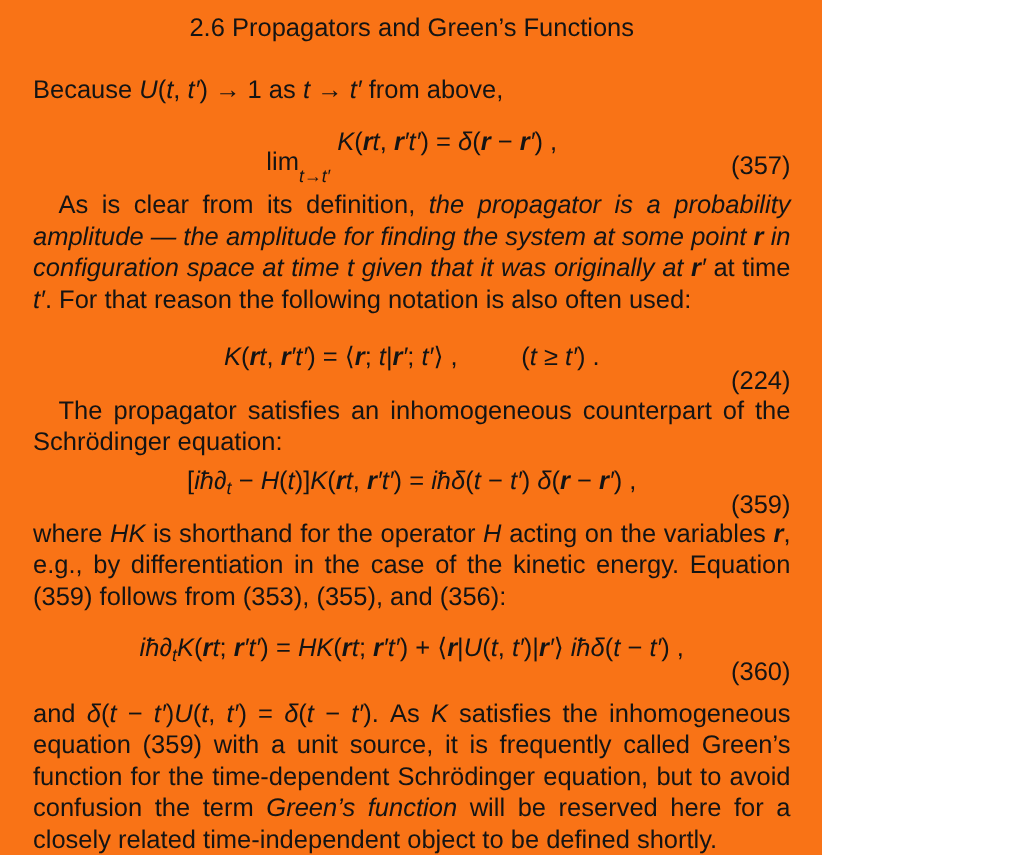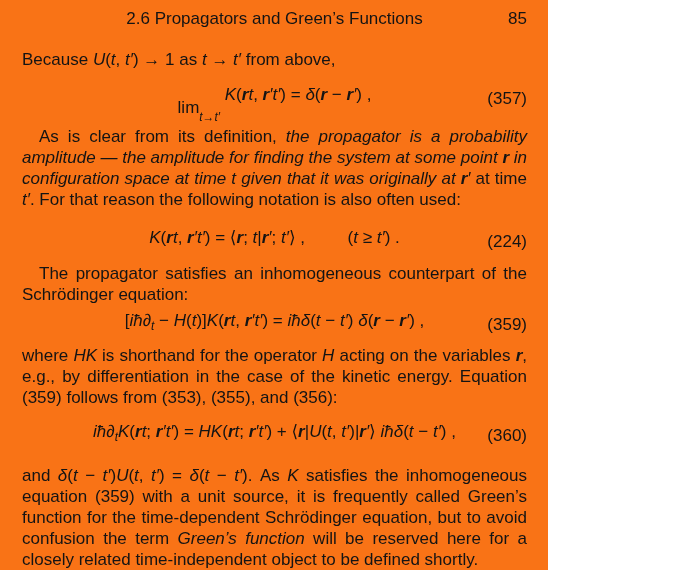--- a/index.html
+++ b/index.html
@@ -31,21 +31,21 @@
   p.indent { text-indent: 17px; }
 
   .equation {
     position: relative;
     text-align: center;
     white-space: nowrap;
   }
   .eq-number {
     position: absolute;
     right: 0;
-    top: 4px;
+    top: 16px;
     font-style: normal;
   }
 
   
   .seg-r  { font-style: normal; }
   .seg-i  { font-style: italic; }
   .seg-bi { font-style: italic; font-weight: 700; }
   .seg-isub { font-style: italic; font-size: 0.7em; vertical-align: -0.3em; }
   .stack {
     display: inline-flex;
@@ -69,21 +69,20 @@
   #eq360 { margin-top: 13px; }
   #p6    { margin-top: 17px; }
 </style>
 </head>
 <body>
 
 <div class="page">
 
   <div class="header">
     <span class="running-title">2.6 Propagators and Green’s Functions</span>
-    <span class="page-number">85</span>
   </div>
 
   <p class="para" id="p1"><span class="seg-r">Because </span><span class="seg-i">U</span><span class="seg-r">(</span><span class="seg-i">t</span><span class="seg-r">, </span><span class="seg-i">t′</span><span class="seg-r">) → 1 as </span><span class="seg-i">t</span><span class="seg-r"> → </span><span class="seg-i">t′</span><span class="seg-r"> from above,</span></p>
 
   <div class="equation" id="eq357">
     <span class="eq-body"><span class="stack">
           <span class="st-top">lim</span>
           <span class="st-bot">t→t′</span>
         </span><span class="seg-r"> </span><span class="seg-i">K</span><span class="seg-r">(</span><span class="seg-bi">r</span><span class="seg-i">t</span><span class="seg-r">, </span><span class="seg-bi">r</span><span class="seg-i">′t′</span><span class="seg-r">) = </span><span class="seg-i">δ</span><span class="seg-r">(</span><span class="seg-bi">r</span><span class="seg-r"> − </span><span class="seg-bi">r</span><span class="seg-i">′</span><span class="seg-r">) ,</span></span>
     <span class="eq-number">(357)</span>

